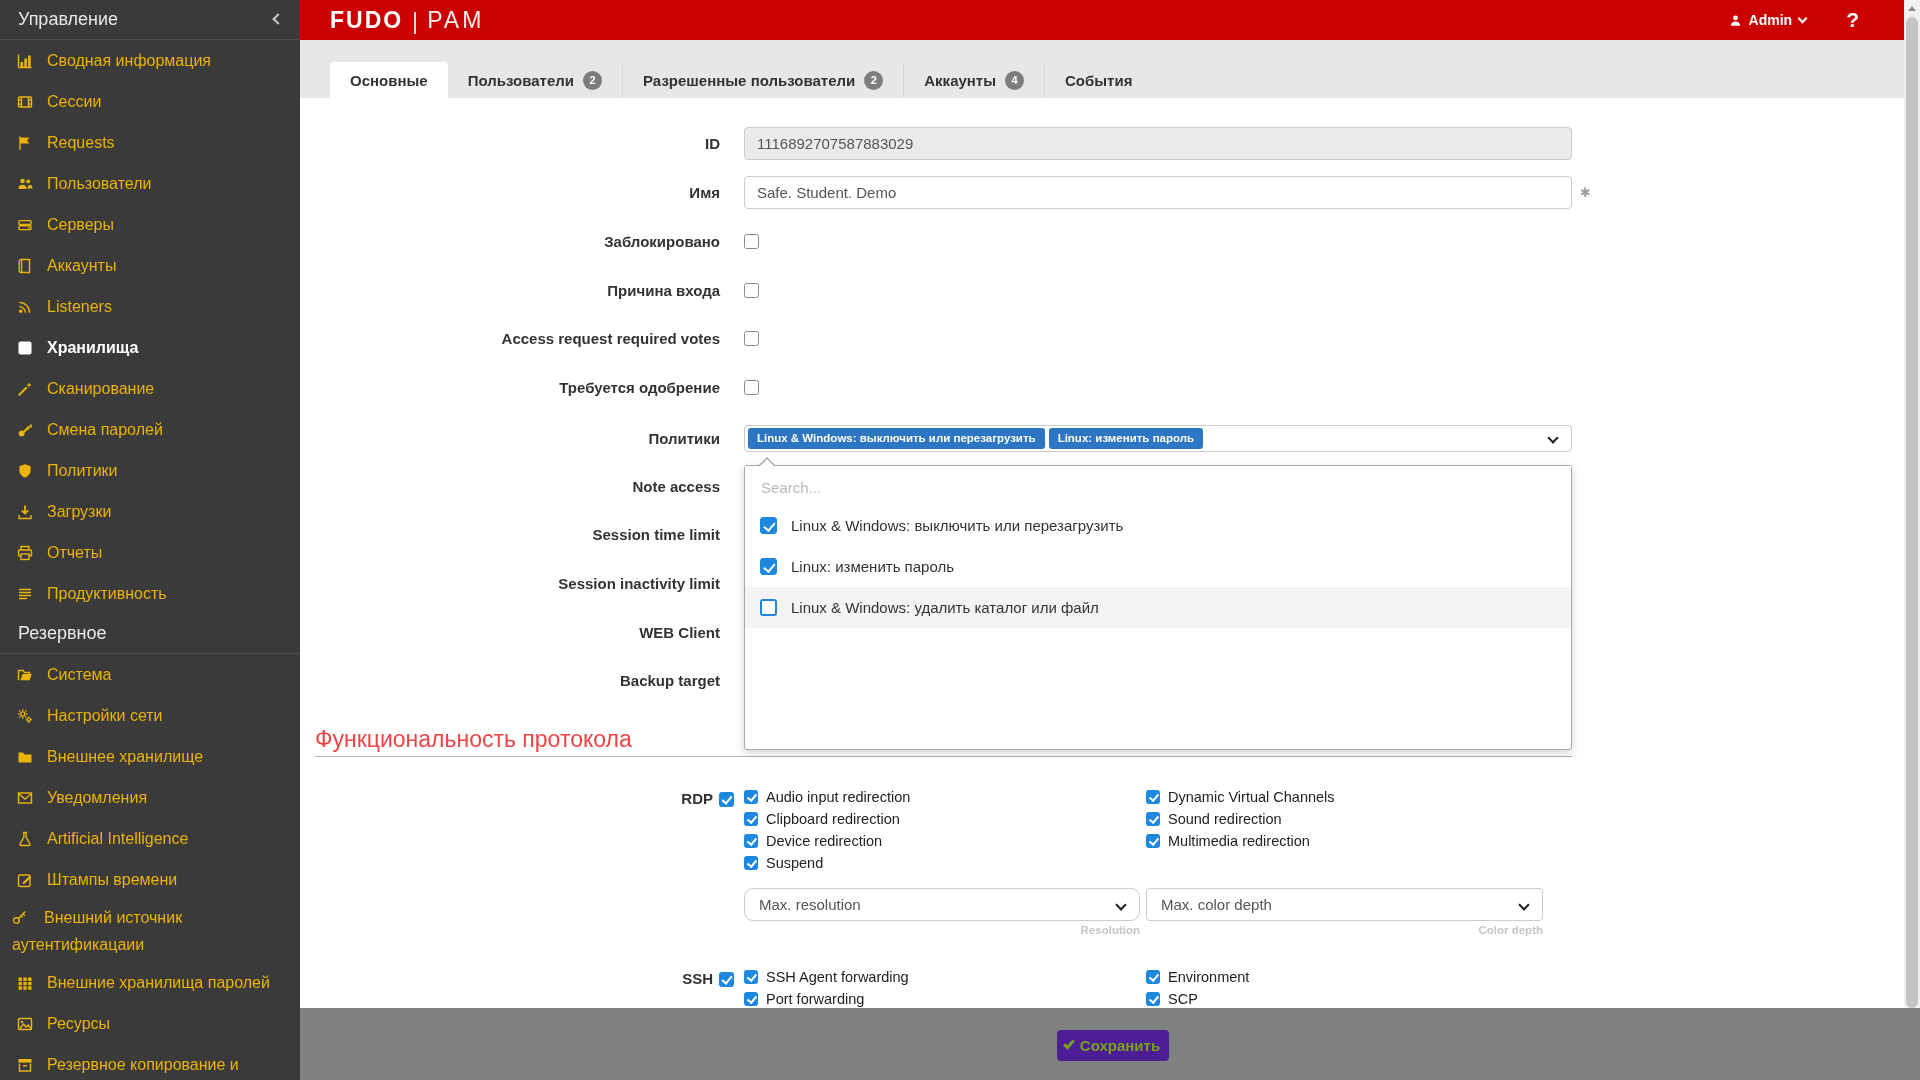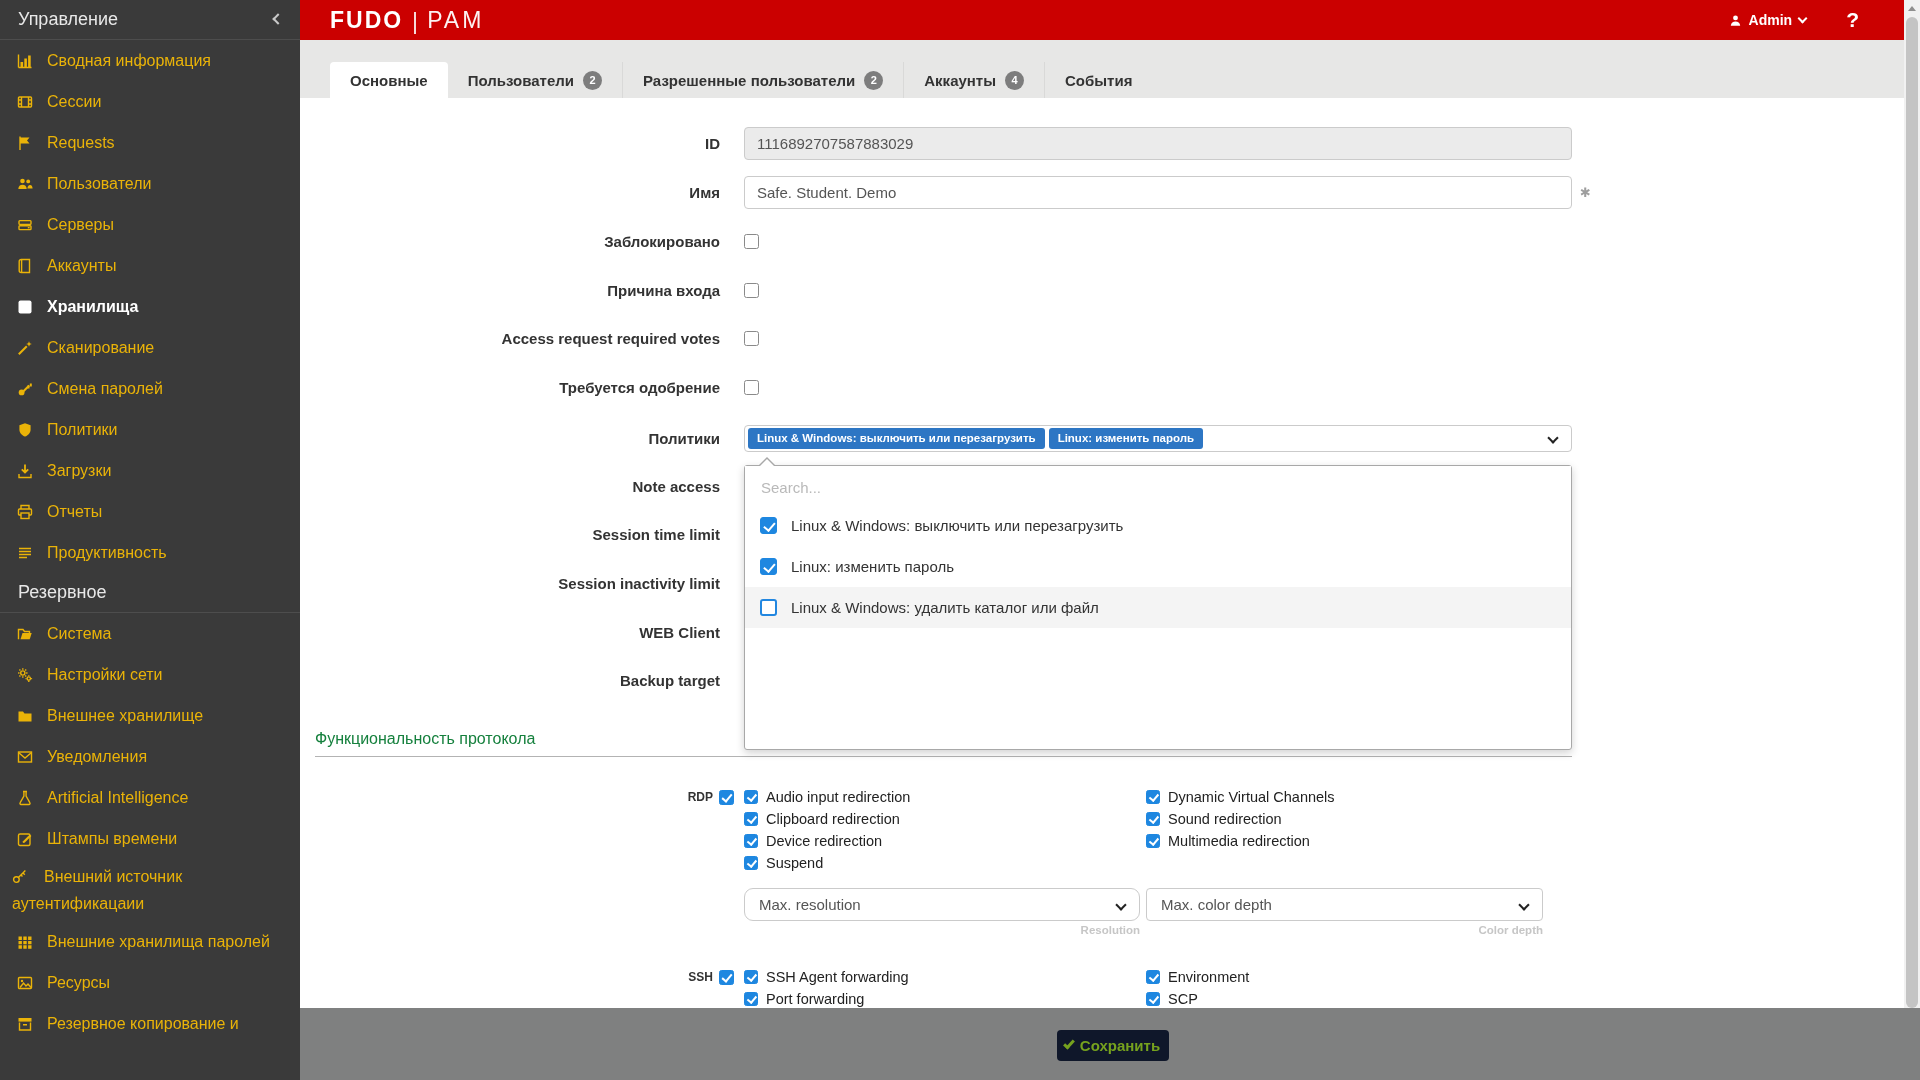--- a/index.html
+++ b/index.html
@@ -61,34 +61,34 @@
   .ghost { position:absolute; left:0; width:420px; height:20px; line-height:20px; text-align:right; font-size:15px; font-weight:bold; color:#333; }
 
   .dropdown { position:absolute; left:444px; top:367px; width:828px; height:285px; background:#fff; border:1px solid #a8a8a8; border-radius:3px; box-shadow:0 3px 8px rgba(0,0,0,.18); z-index:8; }
   .dd-pointer { position:absolute; left:13px; top:-9px; width:0; height:0; border-left:9px solid transparent; border-right:9px solid transparent; border-bottom:9px solid #a8a8a8; }
   .dd-pointer::after { content:""; position:absolute; left:-8px; top:1.5px; width:0; height:0; border-left:8px solid transparent; border-right:8px solid transparent; border-bottom:8px solid #fff; }
   .dd-search { display:block; width:100%; border:none; outline:none; padding:13px 16px 9px; font-size:15px; color:#555; font-family:inherit; }
   .dd-search::placeholder { color:#b9b9b9; }
   .opt { display:flex; align-items:center; gap:14px; padding:0 15px; height:41px; font-size:15px; color:#333; cursor:pointer; }
   .opt.hl { background:#f4f4f4; }
 
-  .sect-title { position:absolute; left:15px; top:627px; font-size:16px; color:#15803d; line-height:28px; }
+  .sect-title { position:absolute; left:15px; top:627px; font-size:23px; color:#ef4444; line-height:28px; }
   .sect-hr { position:absolute; left:15px; top:658px; width:1257px; border-top:1px solid #b3b3b3; }
 
-  .proto-label { position:absolute; width:434px; display:flex; align-items:flex-start; justify-content:flex-end; gap:6px; font-size:12px; font-weight:bold; color:#333; }
+  .proto-label { position:absolute; width:434px; display:flex; align-items:flex-end; justify-content:flex-end; gap:6px; font-size:15px; font-weight:bold; color:#333; }
   .cbcol { position:absolute; display:flex; flex-direction:column; gap:8px; }
   .cbrow { display:flex; align-items:center; gap:8px; font-size:14.5px; color:#222; height:14px; line-height:14px; cursor:pointer; }
 
   .fselect { position:absolute; height:33px; border:1px solid #cbcbcb; border-radius:4px; background:#fff; font-size:15px; color:#555; display:flex; align-items:center; padding:0 14px; cursor:pointer; }
   .fselect .sel-chev { top:12px; }
   .hint { position:absolute; font-size:11.5px; font-weight:bold; color:#c6c6c6; text-align:right; }
 
   
   .footer { position:absolute; left:300px; top:1008px; width:1620px; height:72px; background:#7f8080; z-index:20; }
-  .save-btn { position:absolute; left:757px; top:22px; width:112px; height:31px; background:#0f172a; border:none; border-radius:4px; display:flex; align-items:center; justify-content:center; gap:8px; color:#76a21e; font-size:15px; font-weight:bold; font-family:inherit; cursor:pointer; }
+  .save-btn { position:absolute; left:757px; top:22px; width:112px; height:31px; background:#4c1d95; border:none; border-radius:4px; display:flex; align-items:center; justify-content:center; gap:8px; color:#76a21e; font-size:15px; font-weight:bold; font-family:inherit; cursor:pointer; }
   .save-check { width:6px; height:11px; border:solid #76a21e; border-width:0 3px 3px 0; transform:rotate(42deg); margin-top:-4px; }
 
   
   .scrollbar { position:absolute; right:0; top:0; width:16px; height:1080px; background:#f1f1f1; z-index:15; }
   .sb-btn { height:16px; display:flex; align-items:center; justify-content:center; }
   .sb-up { width:0; height:0; border-left:4px solid transparent; border-right:4px solid transparent; border-bottom:5px solid #8f8f8f; }
   .sb-thumb { position:absolute; left:2px; top:17px; width:12px; height:991px; background:#c4c4c4; border-radius:6px; }
 
   svg.ic { stroke:currentColor; fill:none; stroke-width:1.4; }
 </style>
@@ -154,20 +154,29 @@
       <span class="nlabel">Серверы</span>
     </div>
     <div class="nav-item">
       <span class="nicon">
           <svg class="ic" width="16" height="16" viewBox="0 0 16 16">
             <path d="M4.2 1.5h8.3v13H4.2a2 2 0 01-2-2v-9a2 2 0 012-2z"></path>
             <path d="M4.6 1.5v13"></path>
           </svg>
         </span>
       <span class="nlabel">Аккаунты</span>
+    </div>
+    <div class="nav-item">
+      <span class="nicon">
+          <svg class="ic" width="16" height="16" viewBox="0 0 16 16">
+            <circle cx="3.7" cy="12.3" r="1.7" fill="currentColor" stroke="none"></circle>
+            <path d="M2.3 7.6a6.1 6.1 0 016.1 6.1M2.3 3.4A10.3 10.3 0 0112.6 13.7"></path>
+          </svg>
+        </span>
+      <span class="nlabel">Listeners</span>
     </div>
     <div class="nav-item active">
       <span class="nicon">
           <svg width="16" height="16" viewBox="0 0 16 16">
             <rect x="1.5" y="1.5" width="13" height="13" rx="2" fill="currentColor"></rect>
           </svg>
         </span>
       <span class="nlabel">Хранилища</span>
     </div>
     <div class="nav-item">

